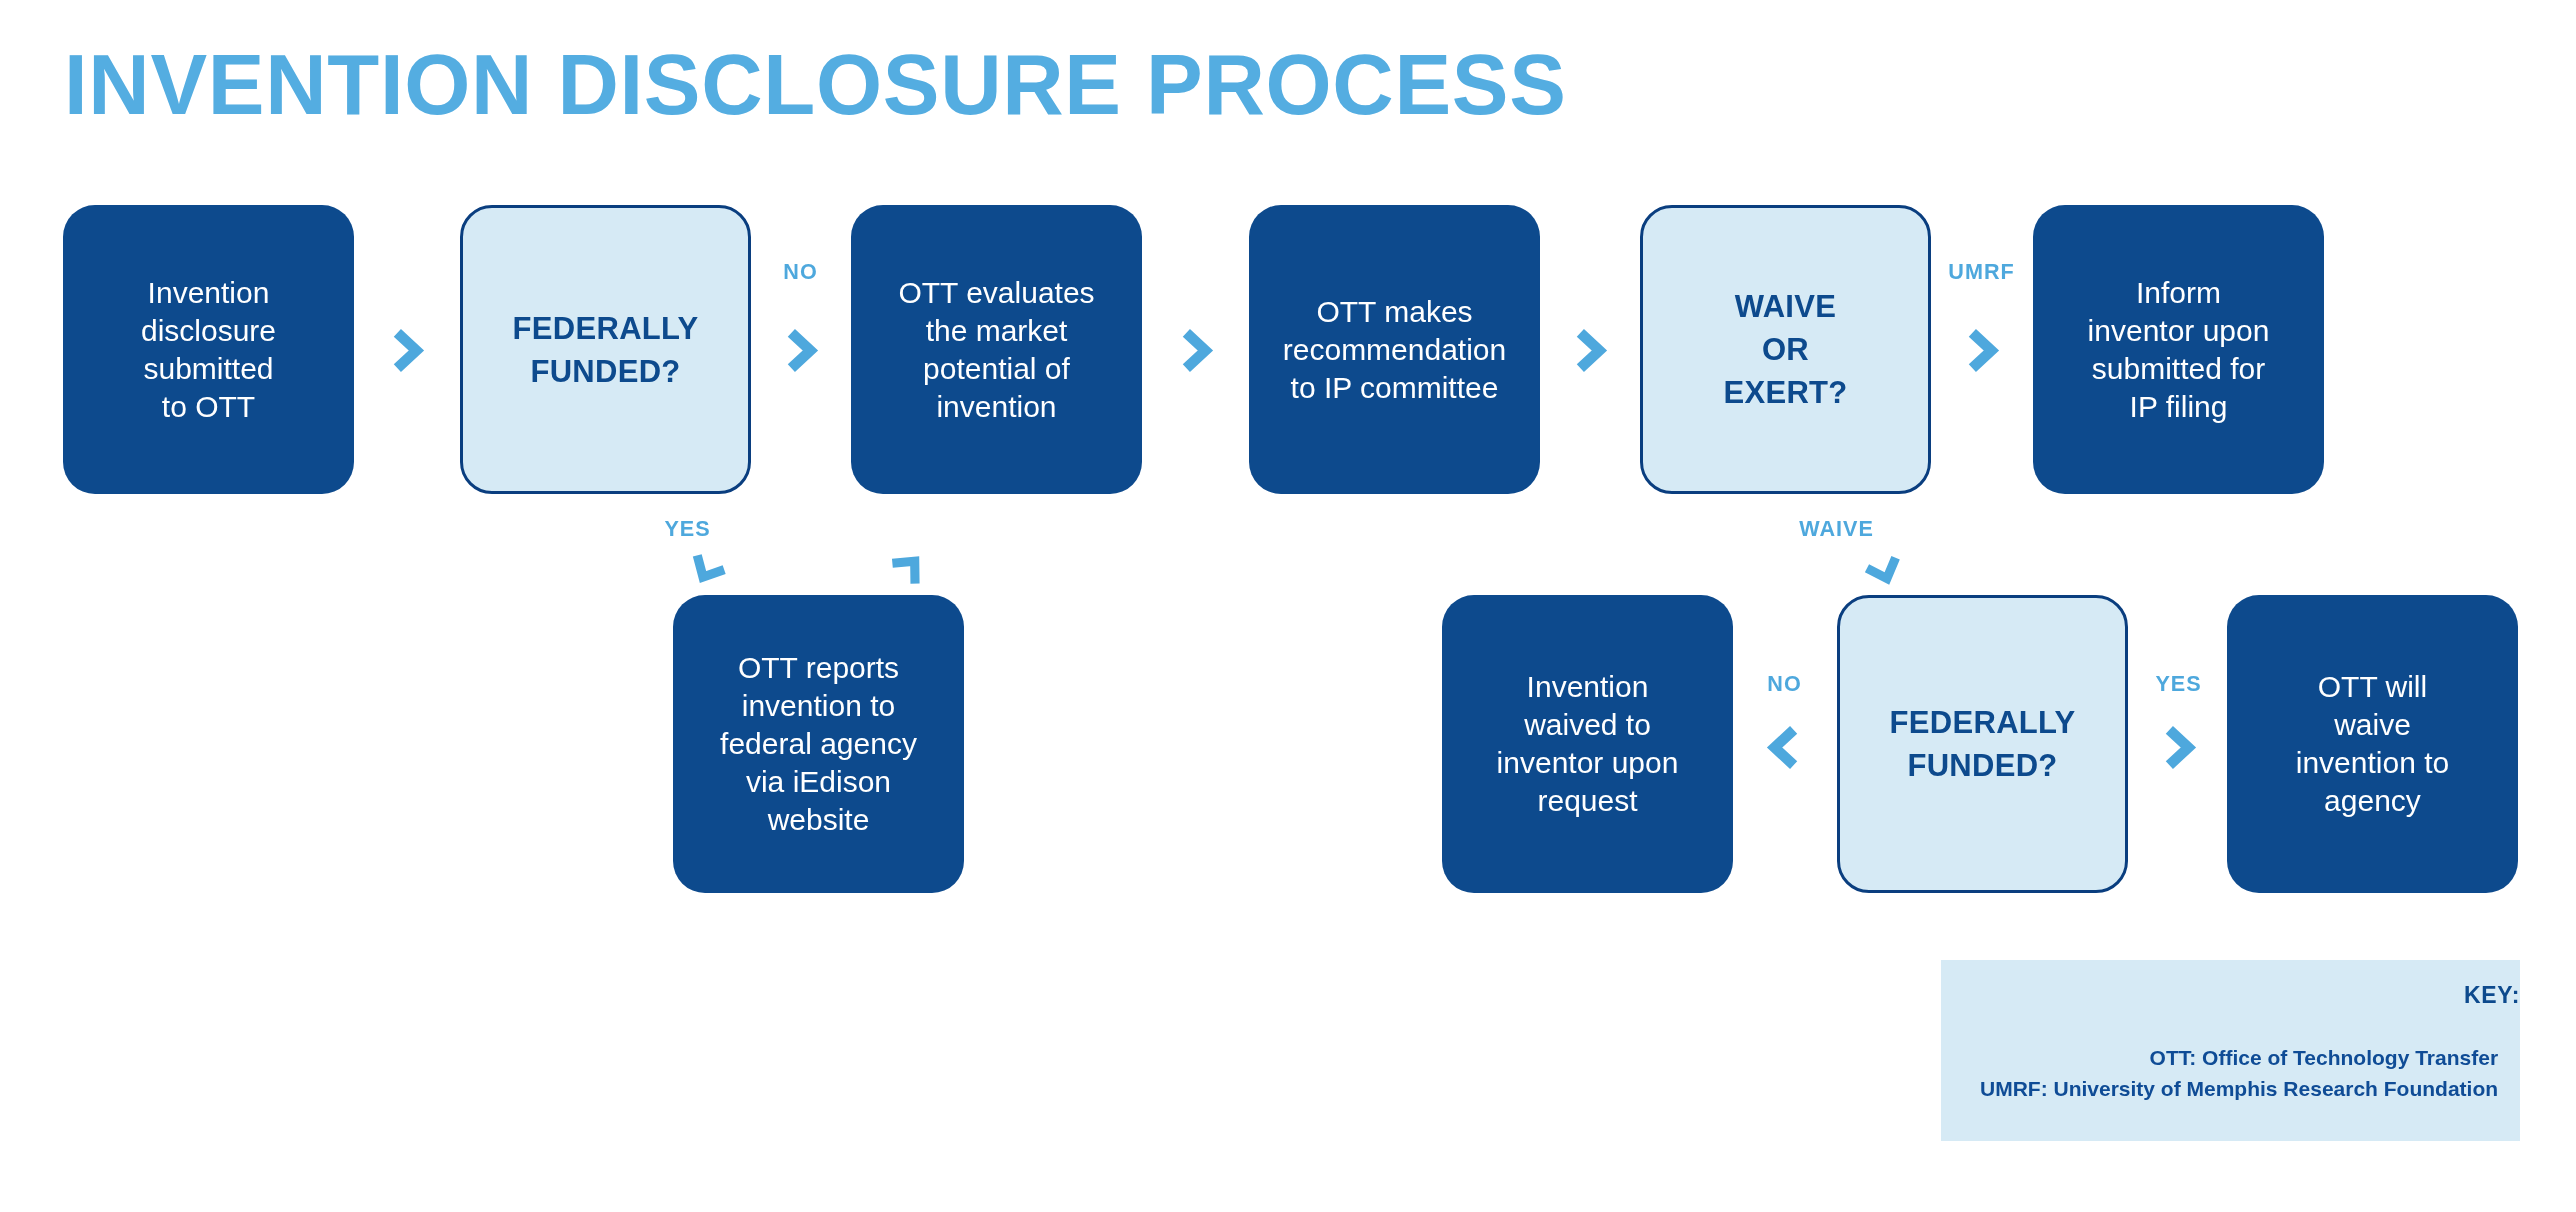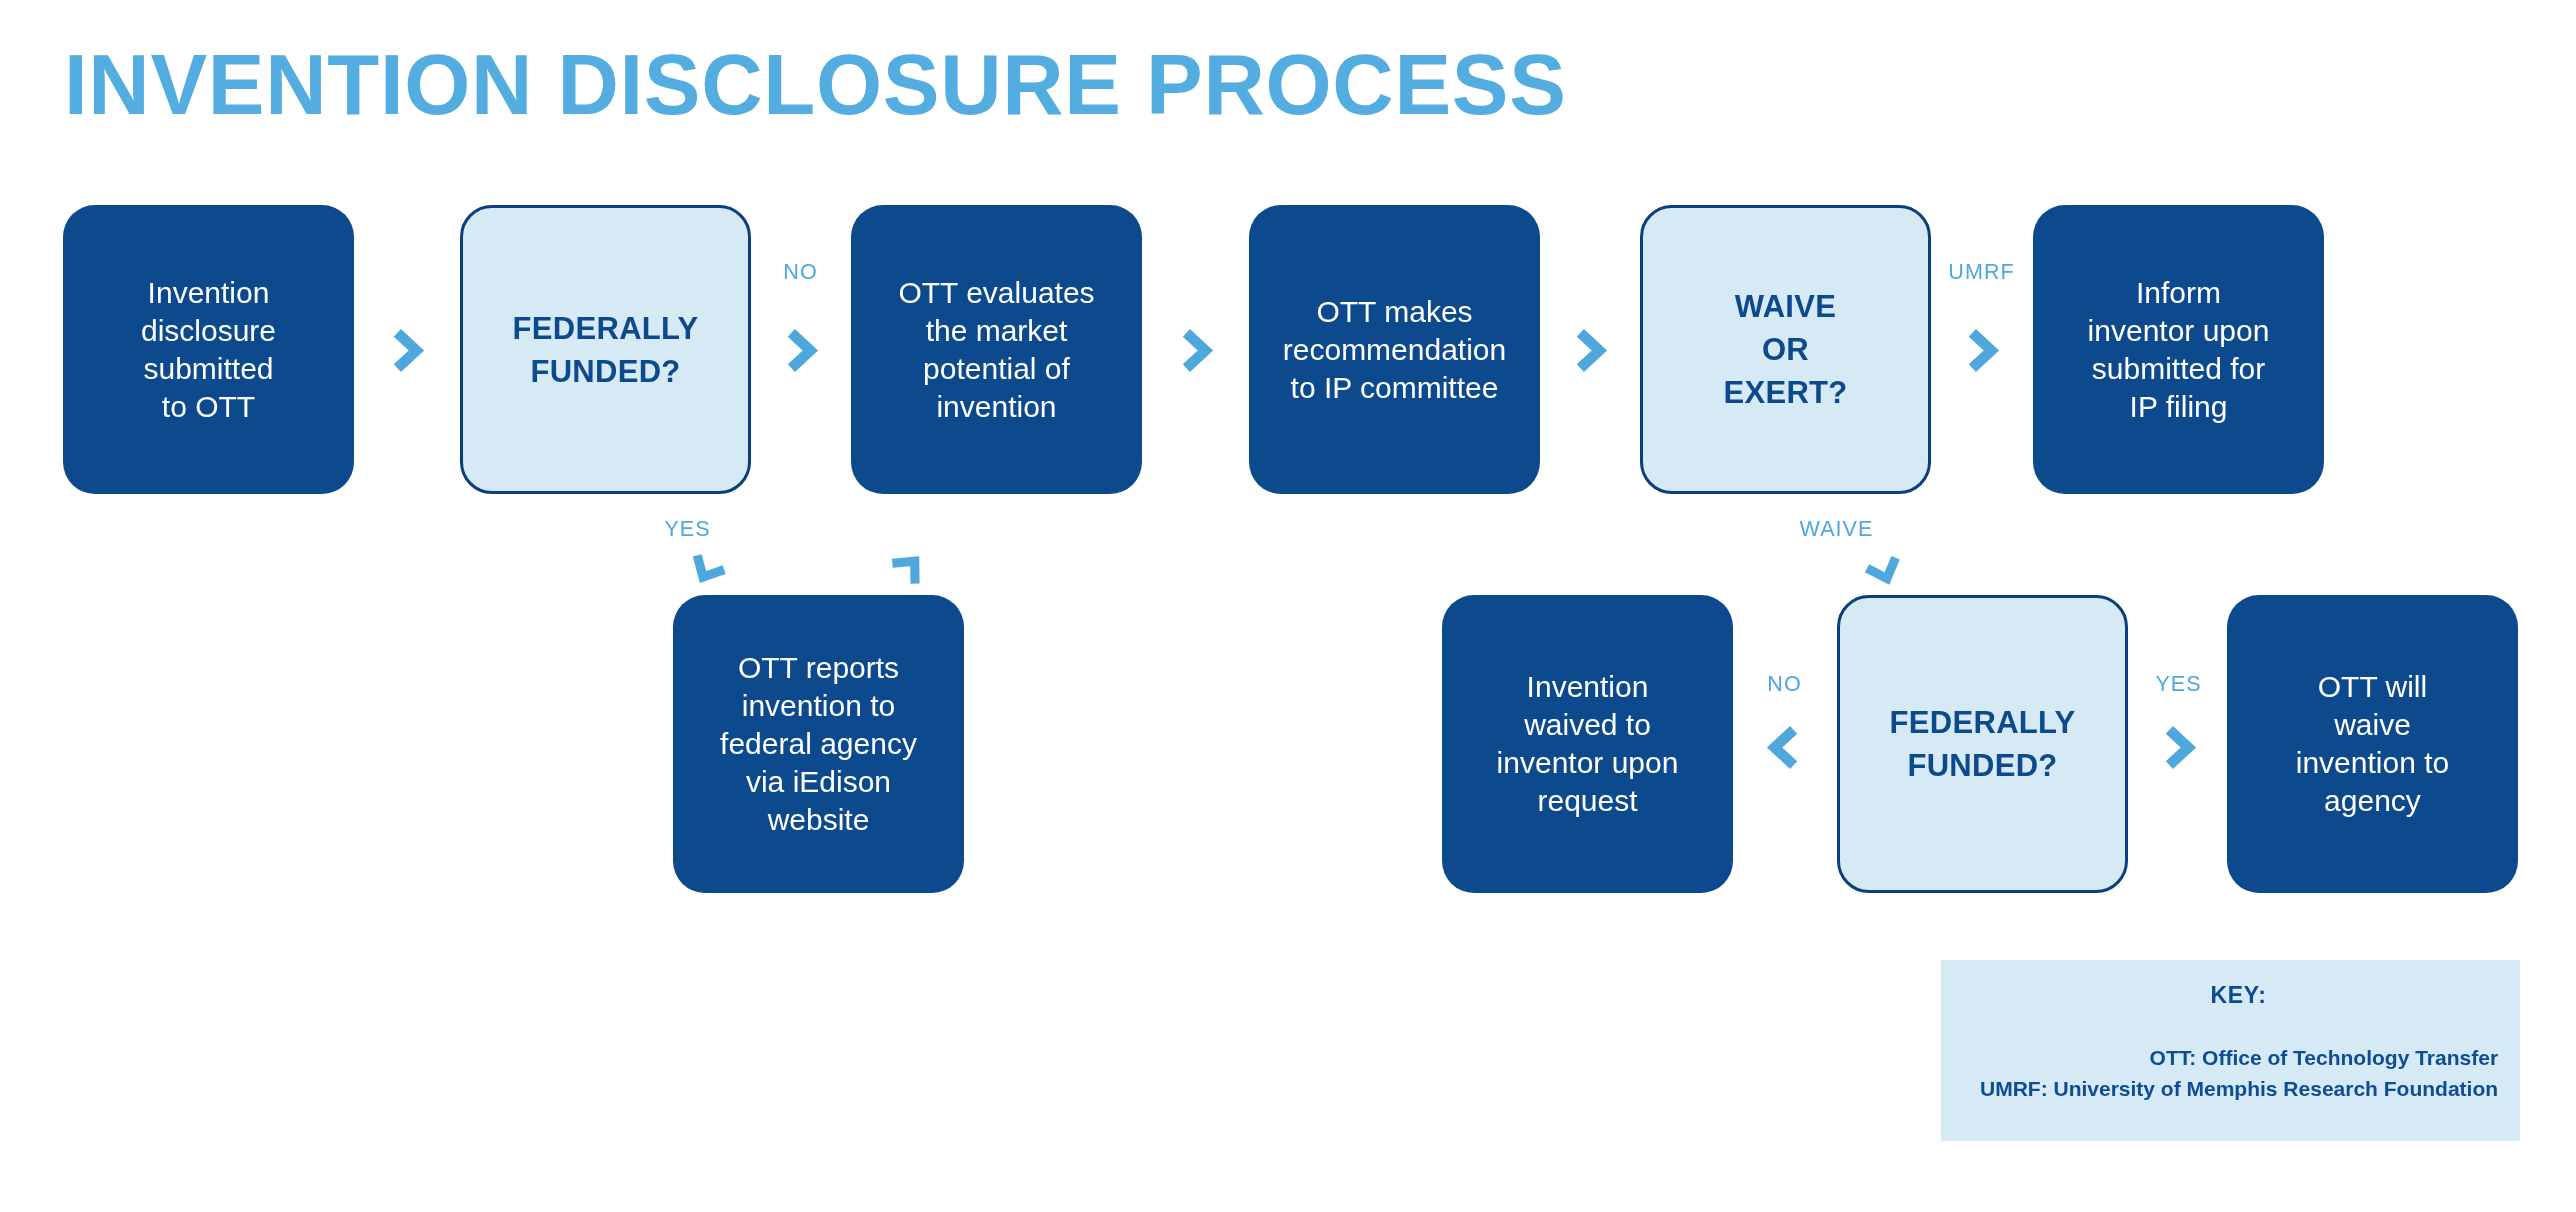--- a/index.html
+++ b/index.html
@@ -61,44 +61,43 @@
     fill: none;
     stroke: #4ea8dd;
     stroke-width: 15;
     stroke-linejoin: miter;
   }
   .lbl {
     position: absolute;
     width: 139px;
     text-align: center;
     font-size: 21.6px;
-    font-weight: normal;
+    font-weight: bold;
     letter-spacing: 1px;
     color: #4ea8dd;
     white-space: nowrap;
   }
   .keybox {
     position: absolute;
     left: 1941px;
     top: 960px;
     width: 579px;
     height: 181px;
     background: #d6eaf5;
   }
   .key-heading {
     position: absolute;
     left: 0;
     top: 22px;
     width: 100%;
-    text-align: center;
+    text-align: right;
     font-size: 23px;
     font-weight: bold;
     letter-spacing: 0.7px;
     color: #0d4a8d;
-    padding-left: 8px;
   }
   .key-entries {
     position: absolute;
     left: 39px;
     top: 82px;
     font-size: 21px;
     font-weight: bold;
     line-height: 31px;
     color: #0f4c96;
     white-space: nowrap;

